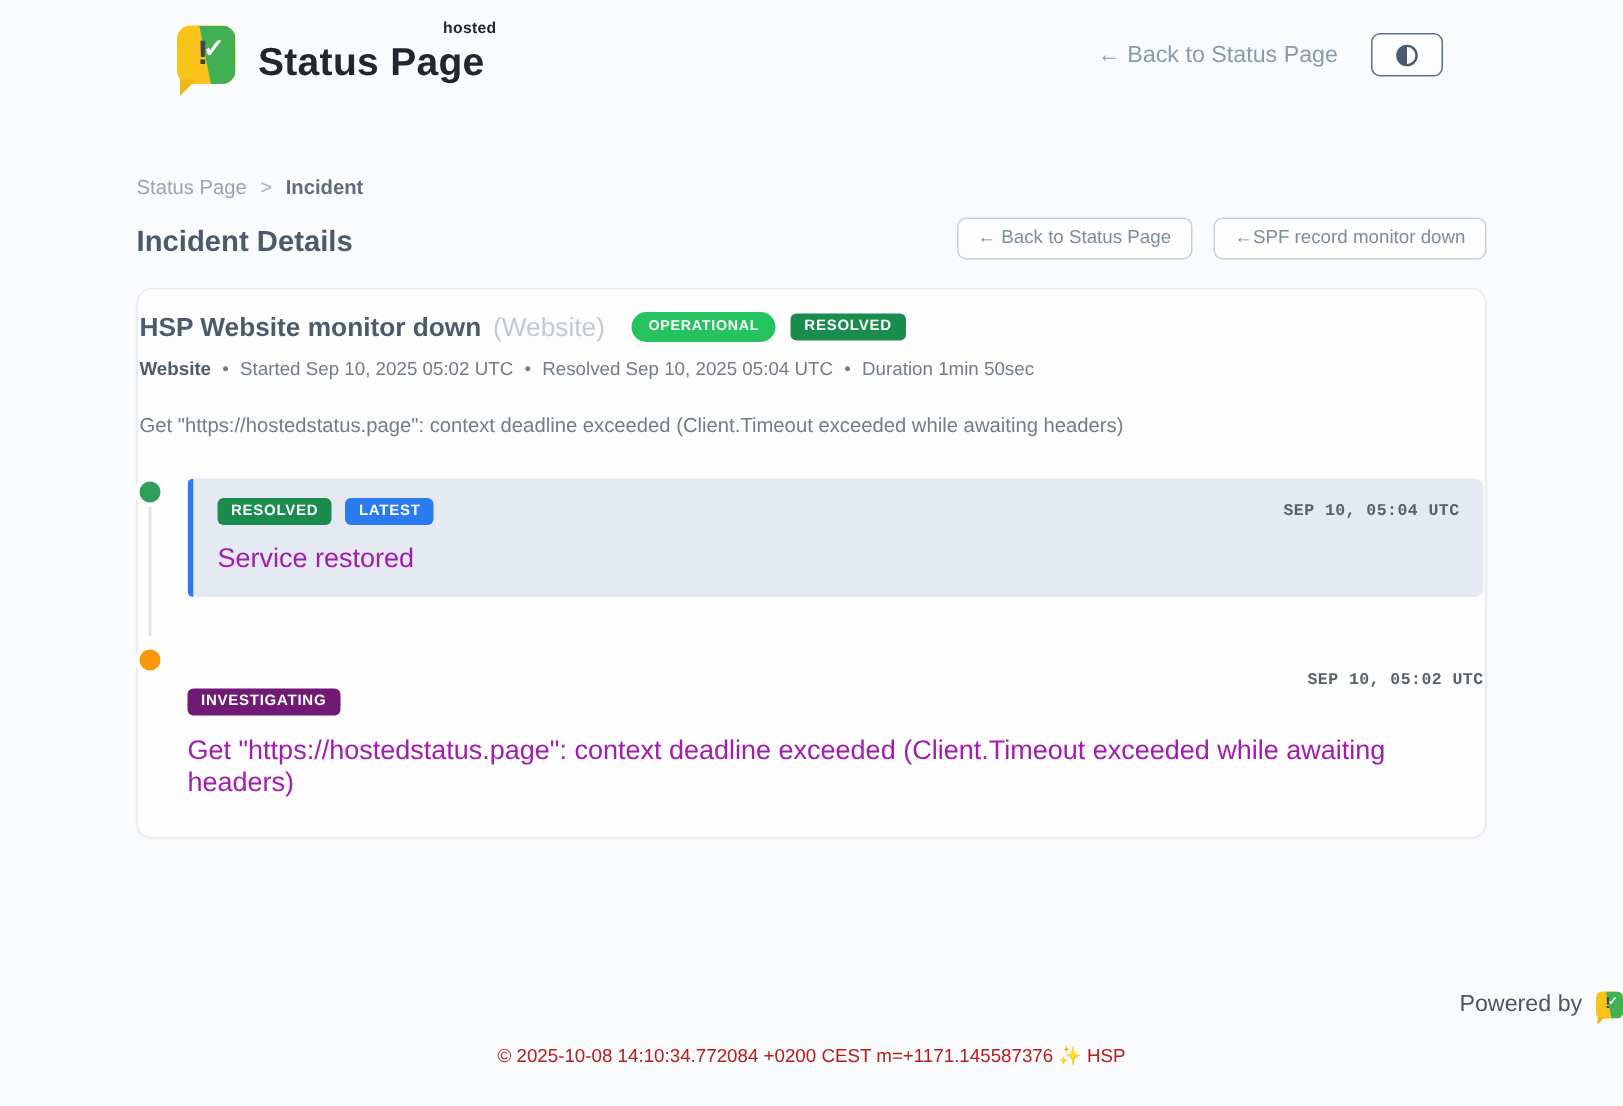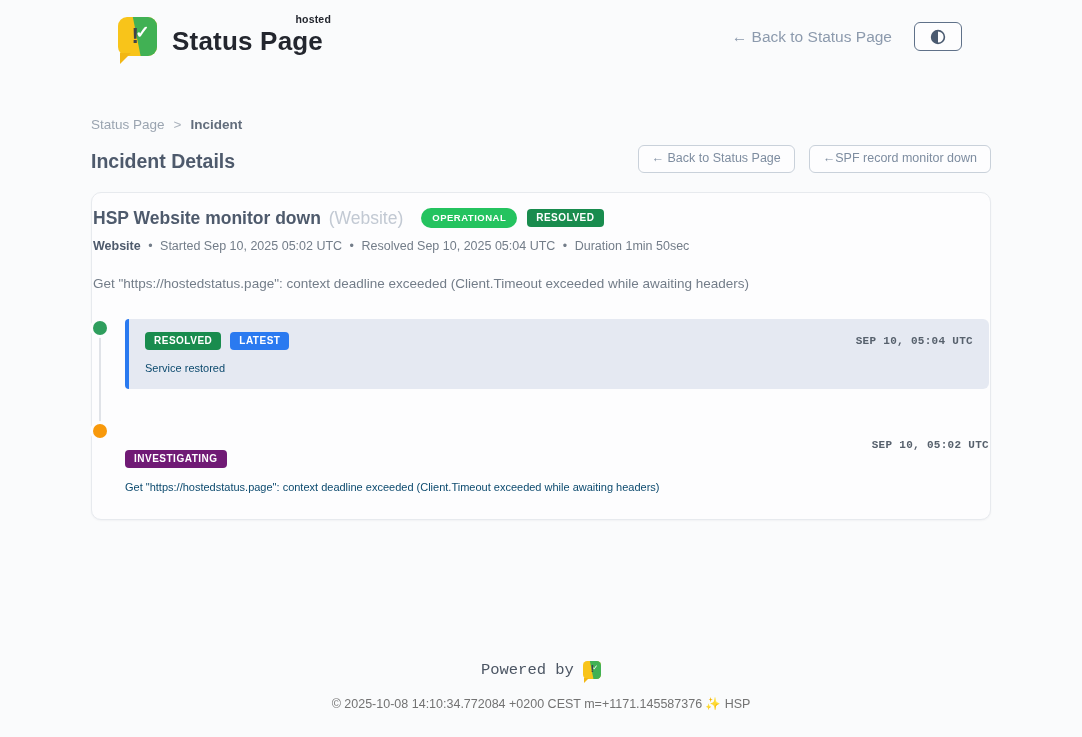--- a/index.html
+++ b/index.html
@@ -114,28 +114,28 @@
   .dot--orange { background: #f8990b; }
   .t-box { flex: 1; min-width: 0; }
   .t-box--highlight {
     background: #e5e9f2;
     border-left: 4px solid #2a7af0;
     border-radius: 4px 6px 6px 4px;
     padding: 13px 16px 15px;
   }
   .t-head { display: flex; align-items: center; gap: 9px; }
   .t-time { margin-left: auto; font-size: 11px; font-weight: 700; color: #57616d; letter-spacing: 0.3px; font-family: Liberation Mono, monospace; }
-  .t-msg { margin: 12px 0 0; font-size: 11px; color: #0c4a6e; }
+  .t-msg { margin: 12px 0 0; font-size: 18px; color: #a21caf; }
   .t-entry--plain .t-msg { margin-top: 13px; }
 
   
   .footer { margin-top: auto; padding-bottom: 26px; text-align: center; }
-  .powered-row { display: flex; justify-content: center; font-family: Liberation Mono, monospace; }
+  .powered-row { display: flex; justify-content: flex-end; }
   .powered { display: flex; align-items: center; gap: 9px; font-size: 15.5px; color: #4c5664; cursor: pointer; }
-  .copyright { margin-top: 17px; font-size: 12.5px; color: #737373; }
+  .copyright { margin-top: 17px; font-size: 12.5px; color: #b91c1c; }
 </style>
 </head>
 <body>
 
 <div class="page">
 
   <header class="header">
     <div class="brand">
       <span class="bubble bubble--lg">
         <span class="bubble-body">

